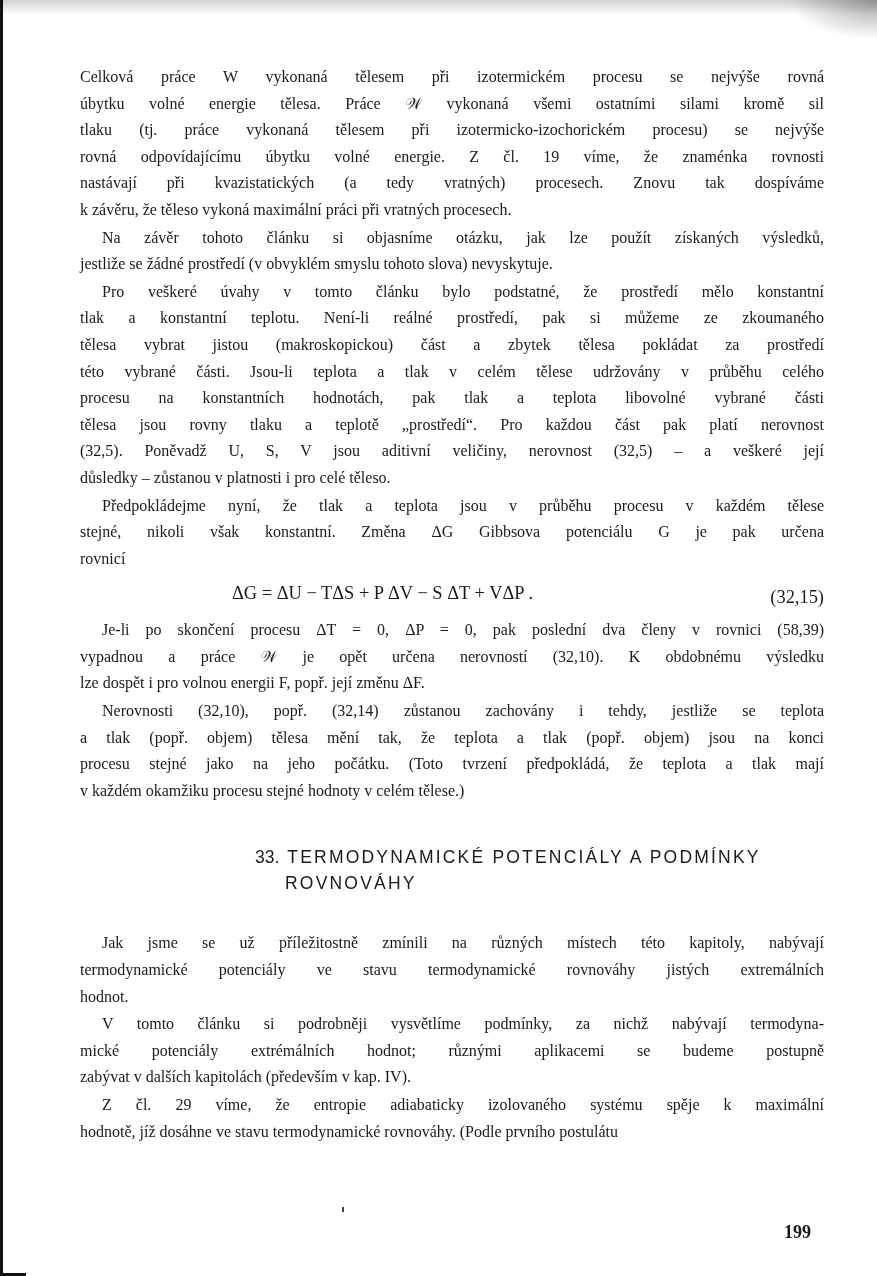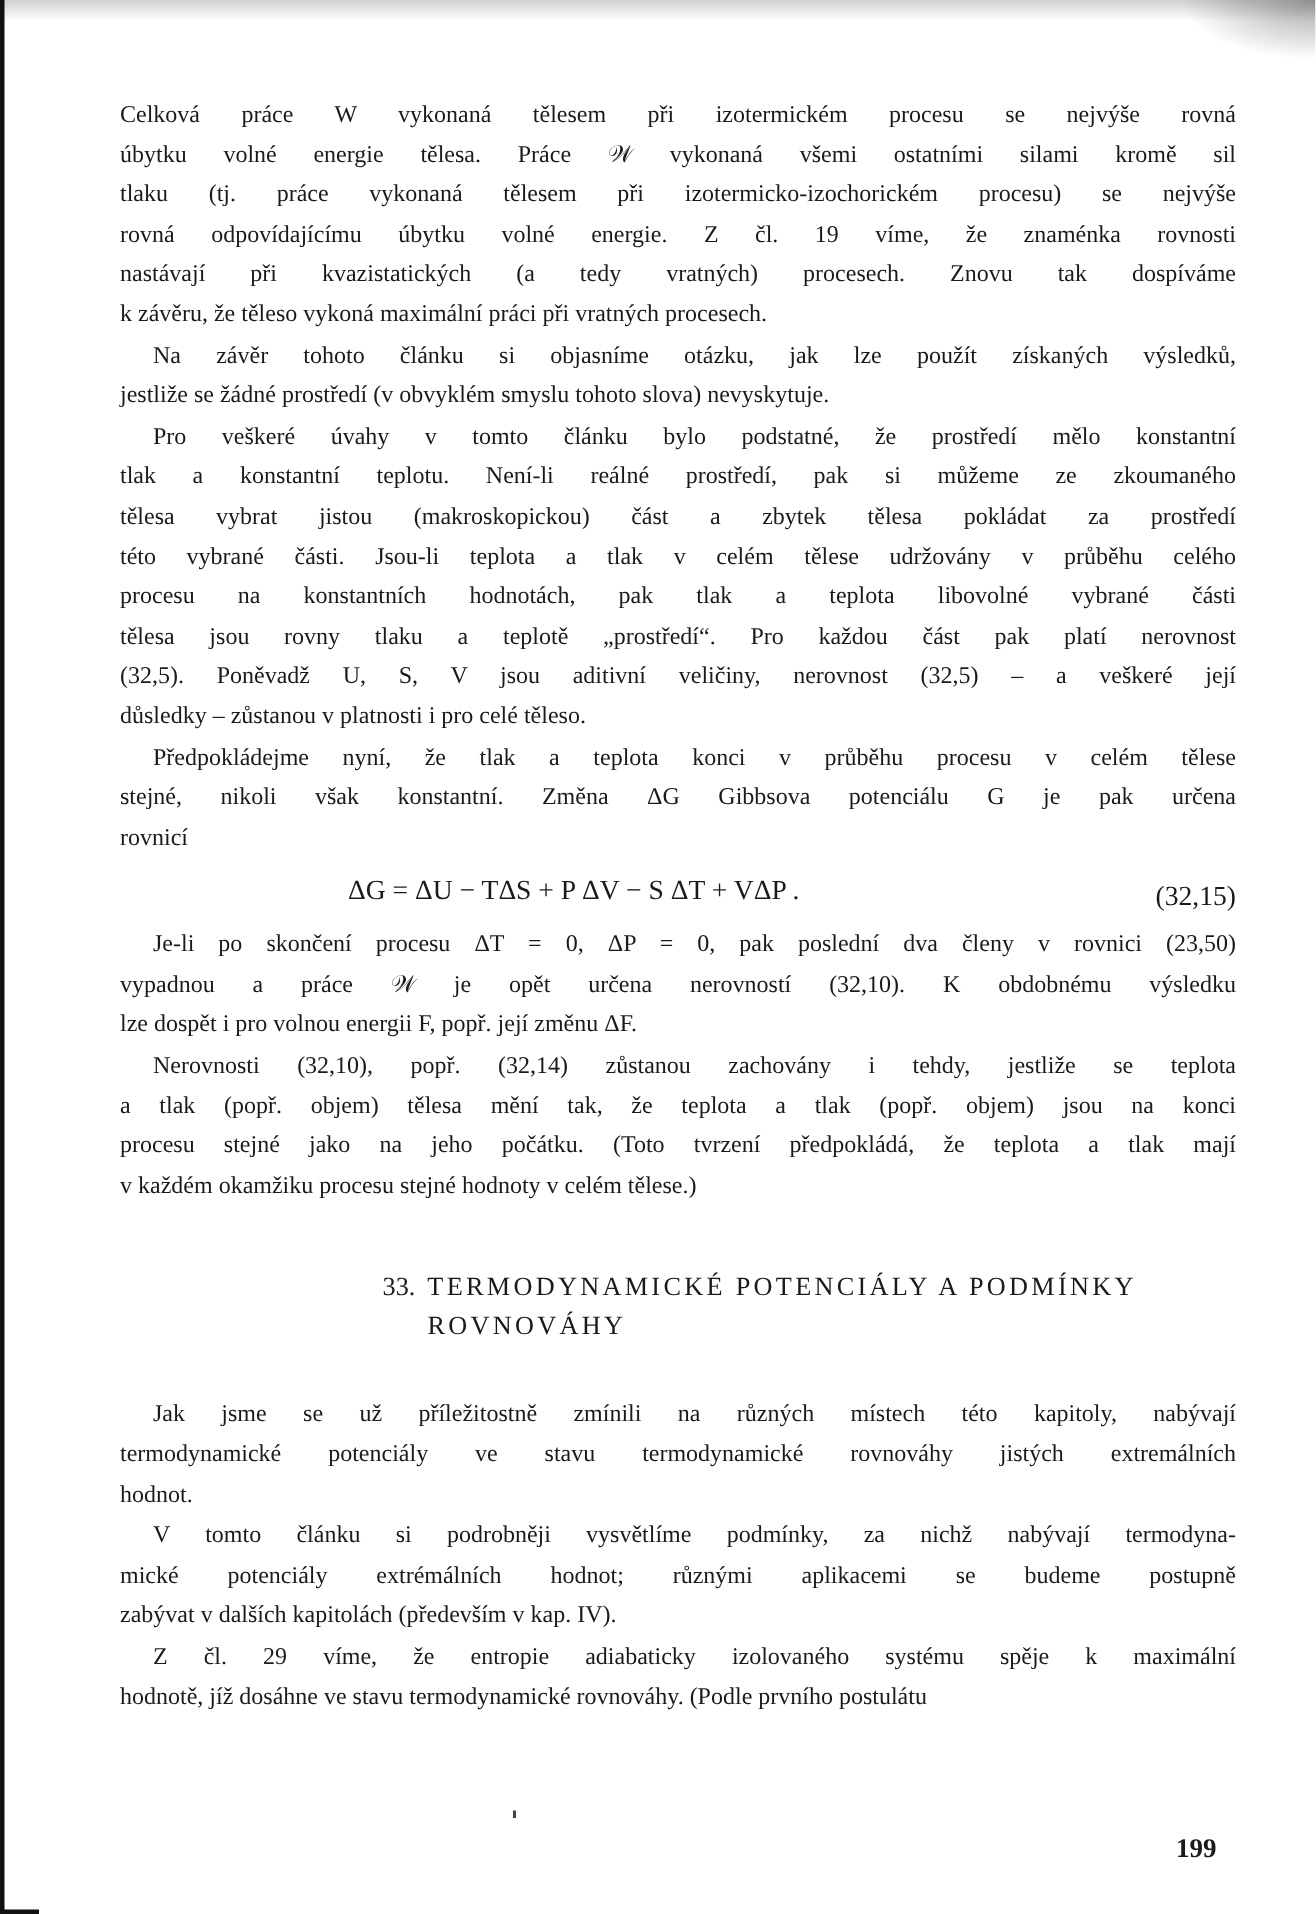--- a/index.html
+++ b/index.html
@@ -38,21 +38,21 @@
     position: relative; height: 44px; font-size: 18.4px;
   }
   .equation .eq-body {
     position: absolute; left: 152px; top: 10px; font-style: normal; white-space: nowrap;
   }
   .equation .eq-num {
     position: absolute; right: 0; top: 14px;
   }
   .heading {
     margin-top: 40px; margin-left: 175px;
-    font-family: Liberation Serif, serif;
+    font-family: Liberation Sans, sans-serif;
     font-size: 17.5px; letter-spacing: 2.2px; line-height: 26px; color: #1a1a1a;
   }
   .heading .num { letter-spacing: 0; margin-right: 8px; }
   .heading .cont { padding-left: 30px; }
   .after-heading { margin-top: 34px; }
   .page-number {
     position: absolute; left: 784px; top: 1222px; font-size: 18px; font-weight: bold; text-align: right;
   }
   .speck { position: absolute; left: 342px; top: 1207px; width: 2px; height: 5px; background: #444; }
 </style>
@@ -83,34 +83,34 @@
         <span class="line indent">Pro veškeré úvahy v tomto článku bylo podstatné, že prostředí mělo konstantní</span>
         <span class="line">tlak a konstantní teplotu. Není-li reálné prostředí, pak si můžeme ze zkoumaného</span>
         <span class="line">tělesa vybrat jistou (makroskopickou) část a zbytek tělesa pokládat za prostředí</span>
         <span class="line">této vybrané části. Jsou-li teplota a tlak v celém tělese udržovány v průběhu celého</span>
         <span class="line">procesu na konstantních hodnotách, pak tlak a teplota libovolné vybrané části</span>
         <span class="line">tělesa jsou rovny tlaku a teplotě „prostředí“. Pro každou část pak platí nerovnost</span>
         <span class="line">(32,5). Poněvadž U, S, V jsou aditivní veličiny, nerovnost (32,5) – a veškeré její</span>
         <span class="line last">důsledky – zůstanou v platnosti i pro celé těleso.</span>
       </div>
       <div class="para">
-        <span class="line indent">Předpokládejme nyní, že tlak a teplota konci v průběhu procesu v celém tělese</span>
+        <span class="line indent">Předpokládejme nyní, že tlak a teplota jsou v průběhu procesu v každém tělese</span>
         <span class="line">stejné, nikoli však konstantní. Změna ΔG Gibbsova potenciálu G je pak určena</span>
         <span class="line last">rovnicí</span>
       </div>
     </div>
 
   <div class="equation">
     <span class="eq-body">ΔG = ΔU − TΔS + P ΔV − S ΔT + VΔP .</span>
     <span class="eq-num">(32,15)</span>
   </div>
 
   <div id="after-eq">
       <div class="para">
-        <span class="line indent">Je-li po skončení procesu ΔT = 0, ΔP = 0, pak poslední dva členy v rovnici (23,50)</span>
+        <span class="line indent">Je-li po skončení procesu ΔT = 0, ΔP = 0, pak poslední dva členy v rovnici (58,39)</span>
         <span class="line">vypadnou a práce 𝒲 je opět určena nerovností (32,10). K obdobnému výsledku</span>
         <span class="line last">lze dospět i pro volnou energii F, popř. její změnu ΔF.</span>
       </div>
       <div class="para">
         <span class="line indent">Nerovnosti (32,10), popř. (32,14) zůstanou zachovány i tehdy, jestliže se teplota</span>
         <span class="line">a tlak (popř. objem) tělesa mění tak, že teplota a tlak (popř. objem) jsou na konci</span>
         <span class="line">procesu stejné jako na jeho počátku. (Toto tvrzení předpokládá, že teplota a tlak mají</span>
         <span class="line last">v každém okamžiku procesu stejné hodnoty v celém tělese.)</span>
       </div>
     </div>

